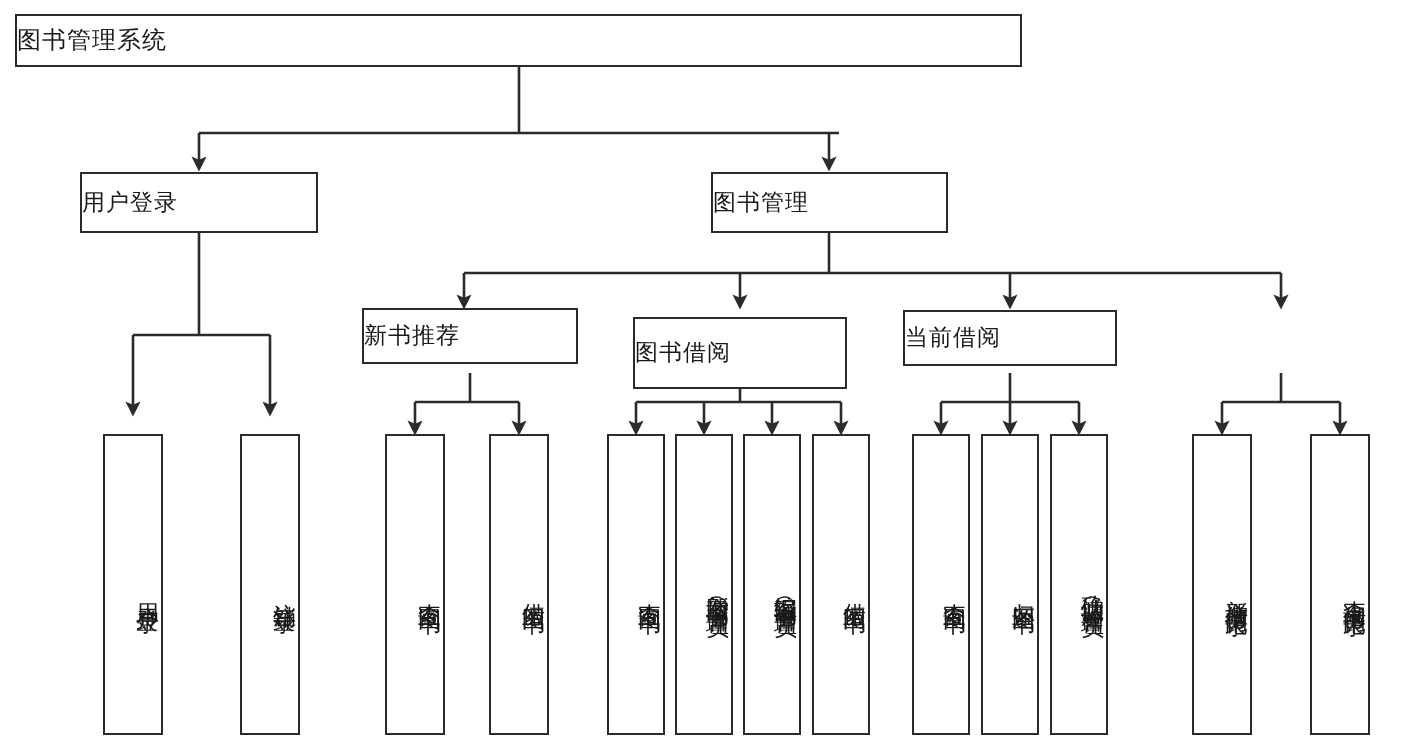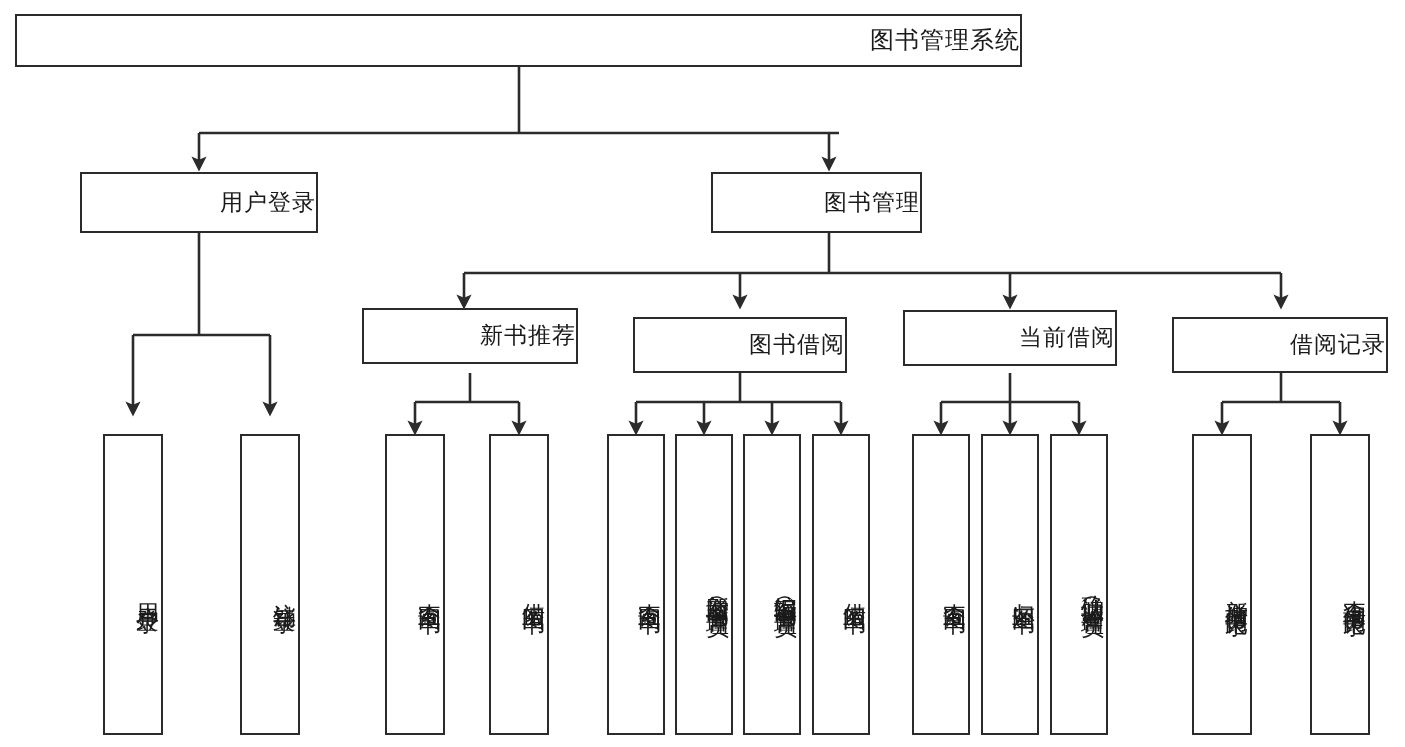--- a/index.html
+++ b/index.html
@@ -25,21 +25,21 @@
     height: 747px;
     pointer-events: none;
   }
   .node {
     position: absolute;
     box-sizing: border-box;
     border: 2px solid #2b2b2b;
     background: #ffffff;
     display: flex;
     align-items: center;
-    justify-content: flex-end;
+    justify-content: flex-start;
     color: #1a1a1a;
   }
   .node.horiz {
     font-size: 23px;
     letter-spacing: 1px;
     line-height: 1.1;
   }
   .node.root {
     font-size: 24px;
   }
@@ -125,39 +125,36 @@
   </svg>
 
   <div class="node horiz root" style="left:15px; top:14px; width:1007px; height:53px;">
     <span>图书管理系统</span>
   </div>
 
   <div class="node horiz" style="left:80px; top:172px; width:238px; height:61px;">
     <span>用户登录</span>
   </div>
 
-  <div class="node horiz" style="left:711px; top:172px; width:211px; height:61px;">
+  <div class="node horiz" style="left:711px; top:172px; width:237px; height:61px;">
     <span>图书管理</span>
   </div>
 
   <div class="node horiz" style="left:362px; top:308px; width:216px; height:56px;">
     <span>新书推荐</span>
   </div>
 
-  <div class="node horiz" style="left:633px; top:317px; width:214px; height:56px;">
+  <div class="node horiz" style="left:633px; top:317px; width:214px; height:72px;">
     <span>图书借阅</span>
   </div>
 
   <div class="node horiz" style="left:903px; top:310px; width:214px; height:56px;">
     <span>当前借阅</span>
   </div>
 
-  <div class="node horiz" style="left:1172px; top:317px; width:216px; height:56px;">
-    <span>借阅记录</span>
-  </div>
 
   <div class="node vert" style="left:103px; top:434px; width:60px; height:301px;">
     <span class="vlabel">用户登录</span>
   </div>
 
   <div class="node vert" style="left:240px; top:434px; width:60px; height:301px;">
     <span class="vlabel">注销登录</span>
   </div>
 
   <div class="node vert" style="left:385px; top:434px; width:60px; height:301px;">

